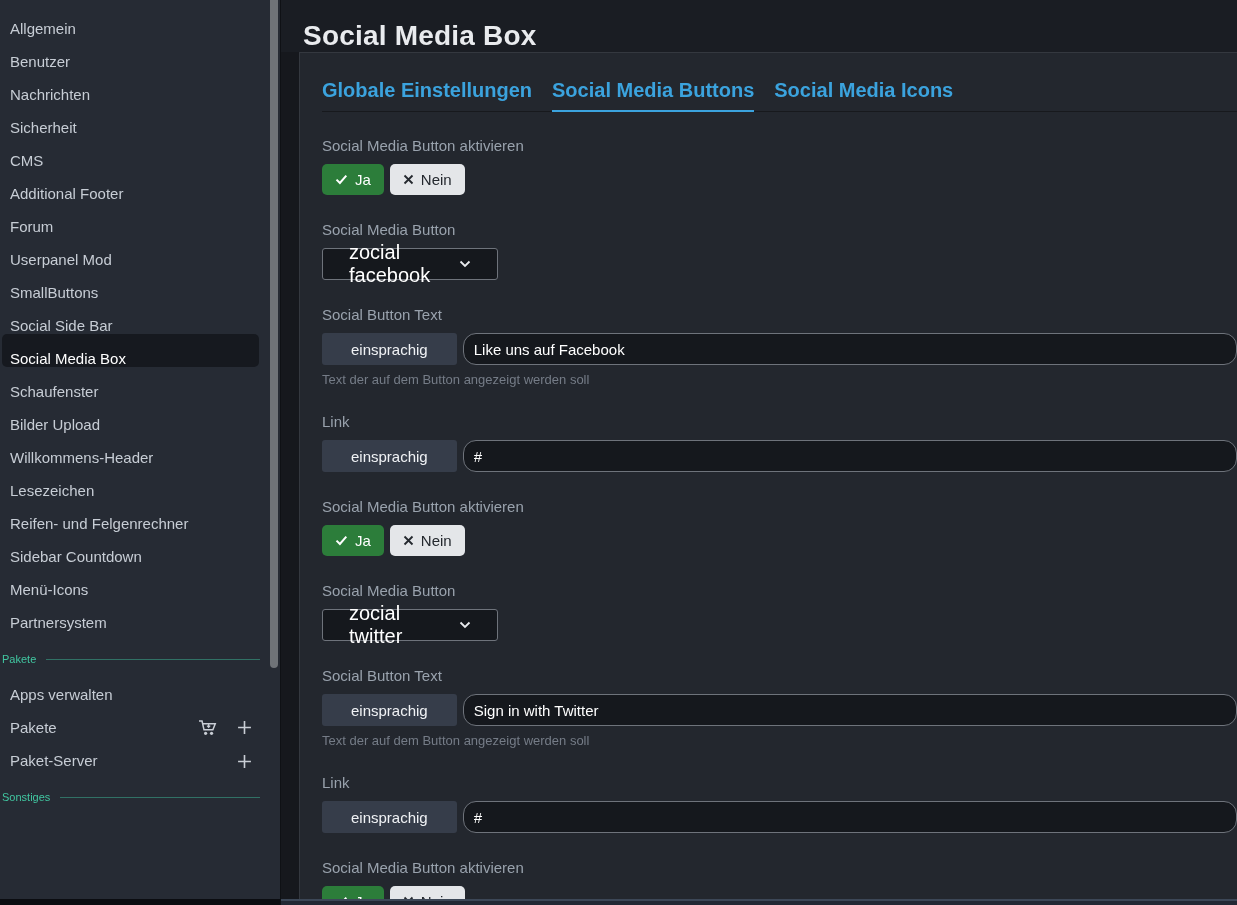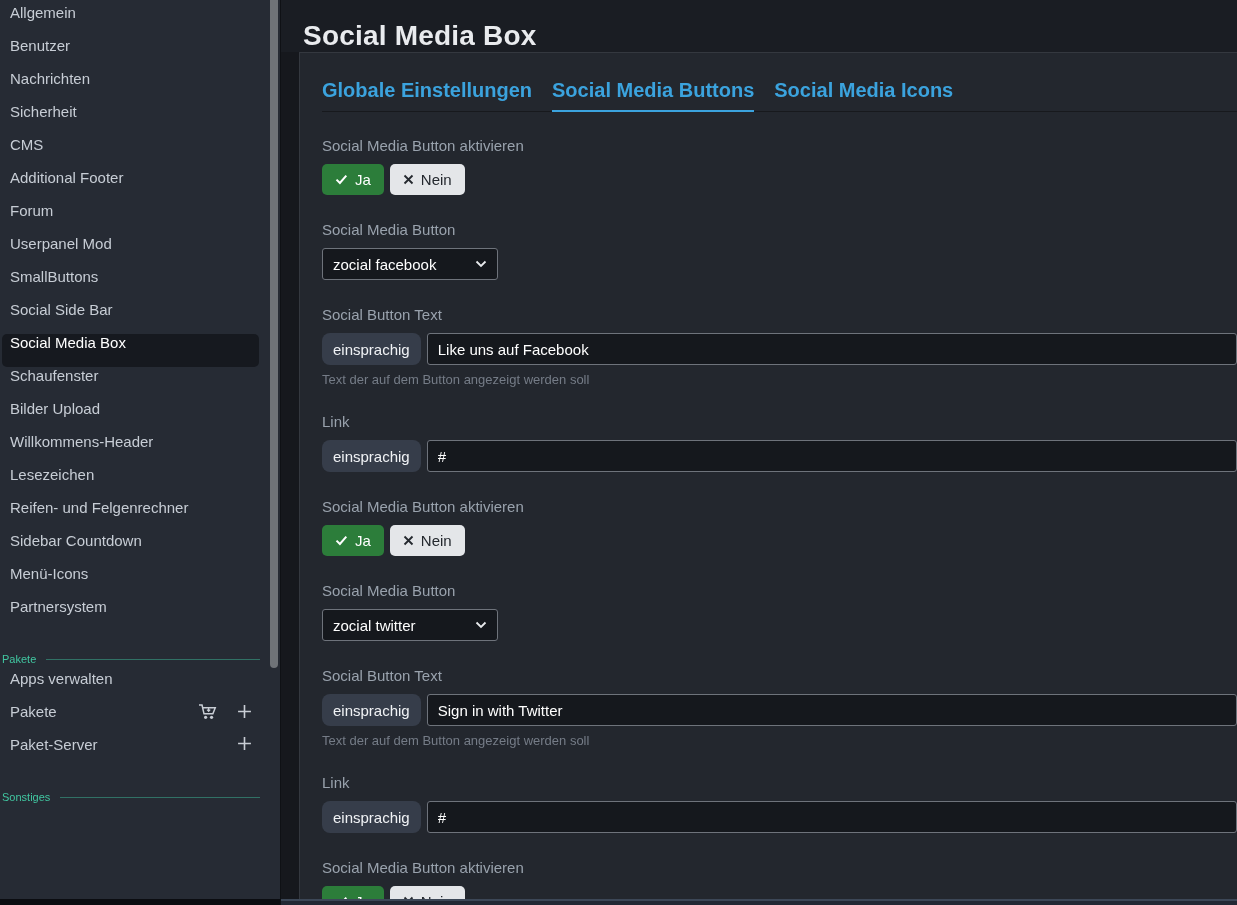--- a/index.html
+++ b/index.html
@@ -13,21 +13,21 @@
   html,body{margin:0;padding:0}
   body{
     width:1237px;height:905px;overflow:hidden;background:var(--page-bg);
     font-family:"Liberation Sans","DejaVu Sans",sans-serif;color:var(--text-primary);
   }
   .app{display:flex;width:100%;height:100%}
 
   
   .sidebar{position:relative;flex:0 0 281px;width:281px;background:var(--sidebar-bg);border-right:1px solid #0f1115}
   .menu{padding-top:4px}
-  .side-item{display:flex;align-items:flex-start;height:33px;padding:0 10px;color:var(--text-menu);
+  .side-item{display:flex;align-items:flex-end;height:33px;padding:0 10px;color:var(--text-menu);
     font-size:15px;text-decoration:none;cursor:pointer;white-space:nowrap}
   .side-item.selected{background:var(--selected-item-bg);color:#ffffff;border-radius:5px;margin:0 21px 0 2px;padding:0 8px}
   .item-icons{margin-left:auto;display:flex;align-items:center;gap:20px;padding-right:18px}
   .item-icons .icon{display:inline-flex;align-items:center;cursor:pointer}
   .side-section{display:flex;align-items:center;margin:22px 20px 5px 2px}
   .side-section-label{color:var(--accent-teal);font-size:11px;white-space:nowrap}
   .side-section-line{flex:1;height:1px;background:rgba(65,199,161,.45);margin-left:10px}
   .scroll-thumb{position:absolute;top:0;right:2px;width:8px;height:668px;background:#6f7378;border-radius:0 0 4px 4px;cursor:pointer}
   .sidebar-bottom-edge{position:absolute;left:0;right:0;bottom:0;height:6px;background:#0b0d11}
 
@@ -44,29 +44,29 @@
   .field-label{font-size:15px;line-height:17px;color:var(--text-label);margin-bottom:10px}
   .field-group{margin-bottom:26px}
   .btn-row{display:flex;gap:6px}
   .btn{display:inline-flex;align-items:center;gap:7px;height:31px;padding:0 13px;border:none;border-radius:5px;
     font-size:15px;font-family:inherit;cursor:pointer;line-height:1}
   .btn-yes{background:var(--success-green);color:#ffffff}
   .btn-no{background:var(--no-button-bg);color:var(--no-button-text)}
   .btn .icon{display:inline-flex;align-items:center}
 
   .select-wrap{display:flex;align-items:center;justify-content:space-between;width:176px;height:32px;
-    padding:0 10px;background:var(--input-bg);border:1px solid var(--input-border);border-radius:3px;
-    color:#ffffff;font-size:15px;cursor:pointer}
+    padding:0 26px;background:var(--input-bg);border:1px solid var(--input-border);border-radius:3px;
+    color:#ffffff;font-size:20px;cursor:pointer}
   .select-wrap .chev{display:inline-flex;align-items:center}
 
   .lang-row{display:flex}
-  .lang-badge{display:inline-flex;align-items:center;height:32px;padding:0 11px;background:var(--badge-bg);
-    color:#f0f2f5;font-size:15px;border-radius:8px;margin-right:6px;white-space:nowrap}
+  .lang-badge{display:inline-flex;align-items:center;height:32px;padding:0 29px;background:var(--badge-bg);
+    color:#f0f2f5;font-size:15px;border-radius:3px;margin-right:6px;white-space:nowrap}
   .text-input{flex:1;min-width:0;height:32px;background:var(--input-bg);border:1px solid var(--input-border);
-    border-radius:3px;color:#ffffff;font-size:15px;padding:12px 10px;outline:none;font-family:inherit}
+    border-radius:13px;color:#ffffff;font-size:15px;padding:12px 10px;outline:none;font-family:inherit}
   .help-text{font-size:13px;color:var(--text-help);margin-top:7px}
 
   .bottom-strip{position:absolute;left:0;right:0;bottom:0;height:6px;
     background:linear-gradient(to bottom,#3c4757 0 2px,#222834 2px 100%)}
 </style>
 </head>
 <body>
 
 <div class="app">
 

